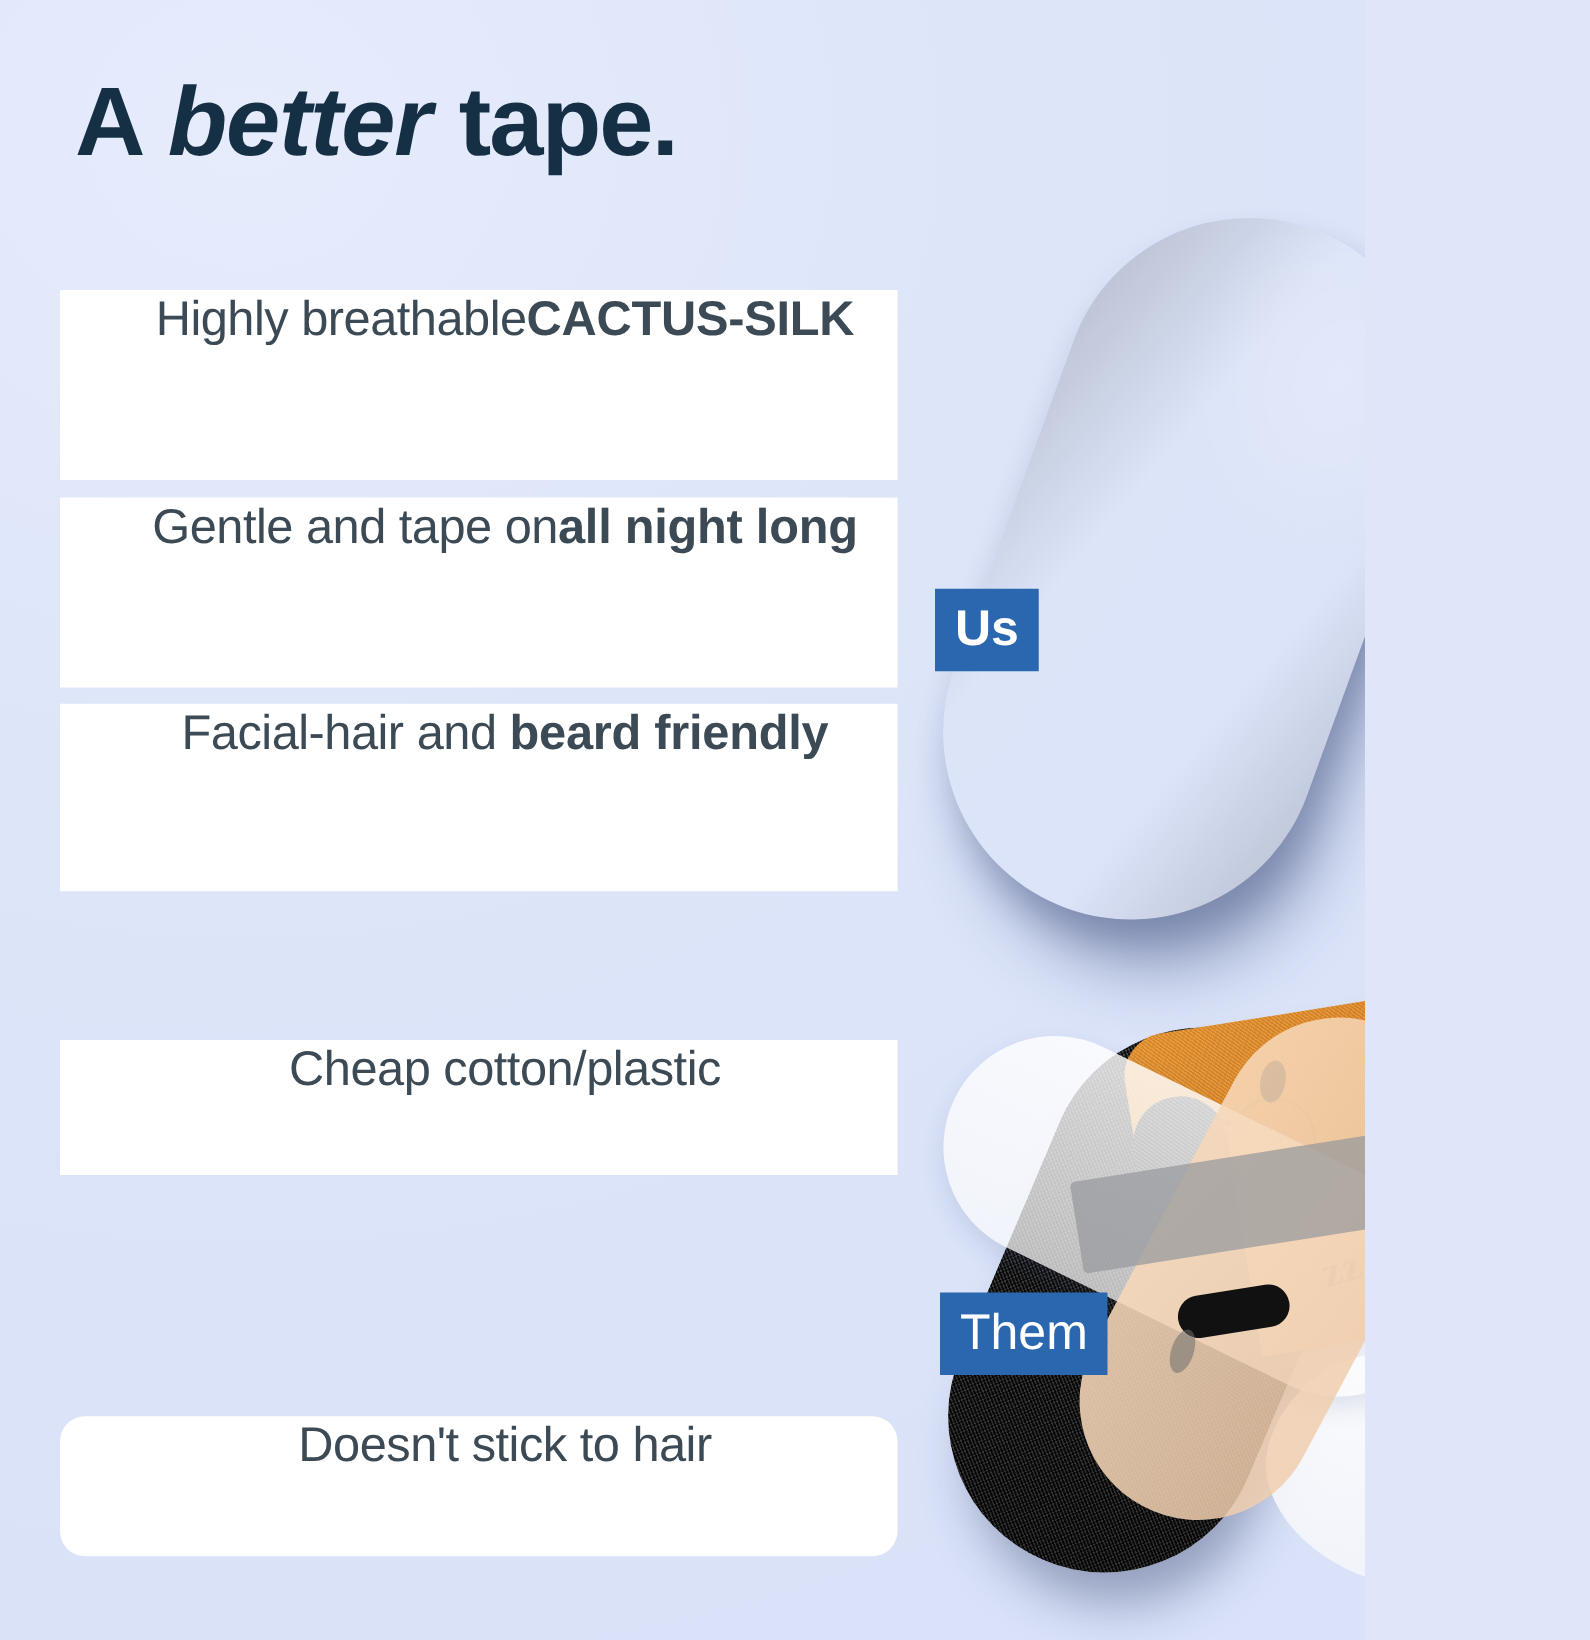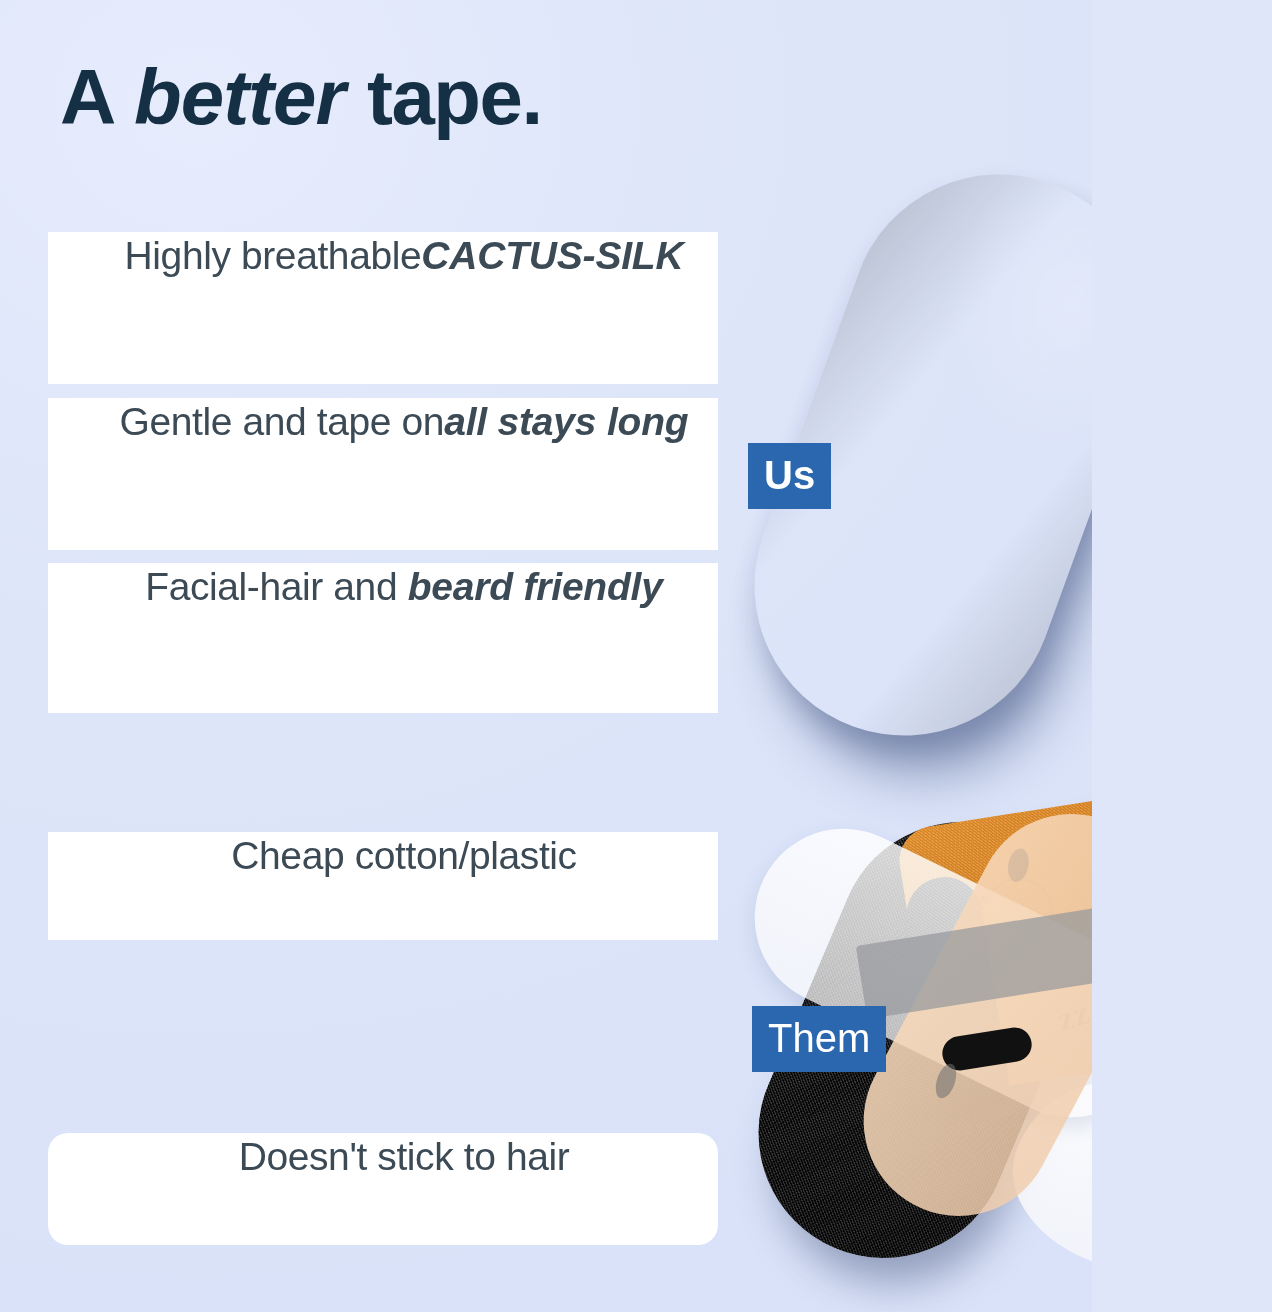--- a/index.html
+++ b/index.html
@@ -56,41 +56,41 @@
     justify-content: center;
     color: #3c4a55;
     font-size: 39px;
     line-height: 1.22;
     letter-spacing: -0.4px;
   }
   .card .line { white-space: nowrap; }
   .card .line.wrap { white-space: normal; }
   .card b {
     font-weight: 700;
-    font-style: italic;
     letter-spacing: -0.2px;
   }
 
   #card-1 { top: 232px;  height: 152px; }
   #card-2 { top: 398px;  height: 152px; }
   #card-3 { top: 563px;  height: 150px; }
   #card-4 { top: 832px;  height: 108px; }
   #card-5 { top: 967px;  height: 143px; }
   #card-6 { top: 1133px; height: 112px; border-radius: 20px; }
 
   
   .badge {
     position: absolute;
     background: #2b67ae;
     color: #ffffff;
     font-size: 40px;
     line-height: 1;
     padding: 12px 16px 14px 16px;
     letter-spacing: 0px;
     z-index: 40;
+    margin-top: 28px;
   }
   #badge-us   { left: 748px; top: 443px;  font-weight: 700; }
   #badge-them { left: 752px; top: 1006px; font-weight: 400; }
 
   
   #prod-us {
     position: absolute;
     left: 802px;
     top: 166px;
     width: 300px;
@@ -324,21 +324,21 @@
 
   <div class="headline"><span>A </span><span class="em">better</span><span> tape.</span></div>
 
   <div class="card" id="card-1">
     <div class="line">Highly breathable</div>
     <div class="line"><b>CACTUS-SILK</b></div>
   </div>
 
   <div class="card" id="card-2">
     <div class="line">Gentle and tape on</div>
-    <div class="line"><b>all stays long</b></div>
+    <div class="line"><b>all night long</b></div>
   </div>
 
   <div class="card" id="card-4">
     <div class="line">Cheap cotton/plastic</div>
   </div>
 
   <div class="card" id="card-3">
     <div class="line wrap"><span>Facial-hair and </span><b>beard friendly</b></div>
   </div>
 

